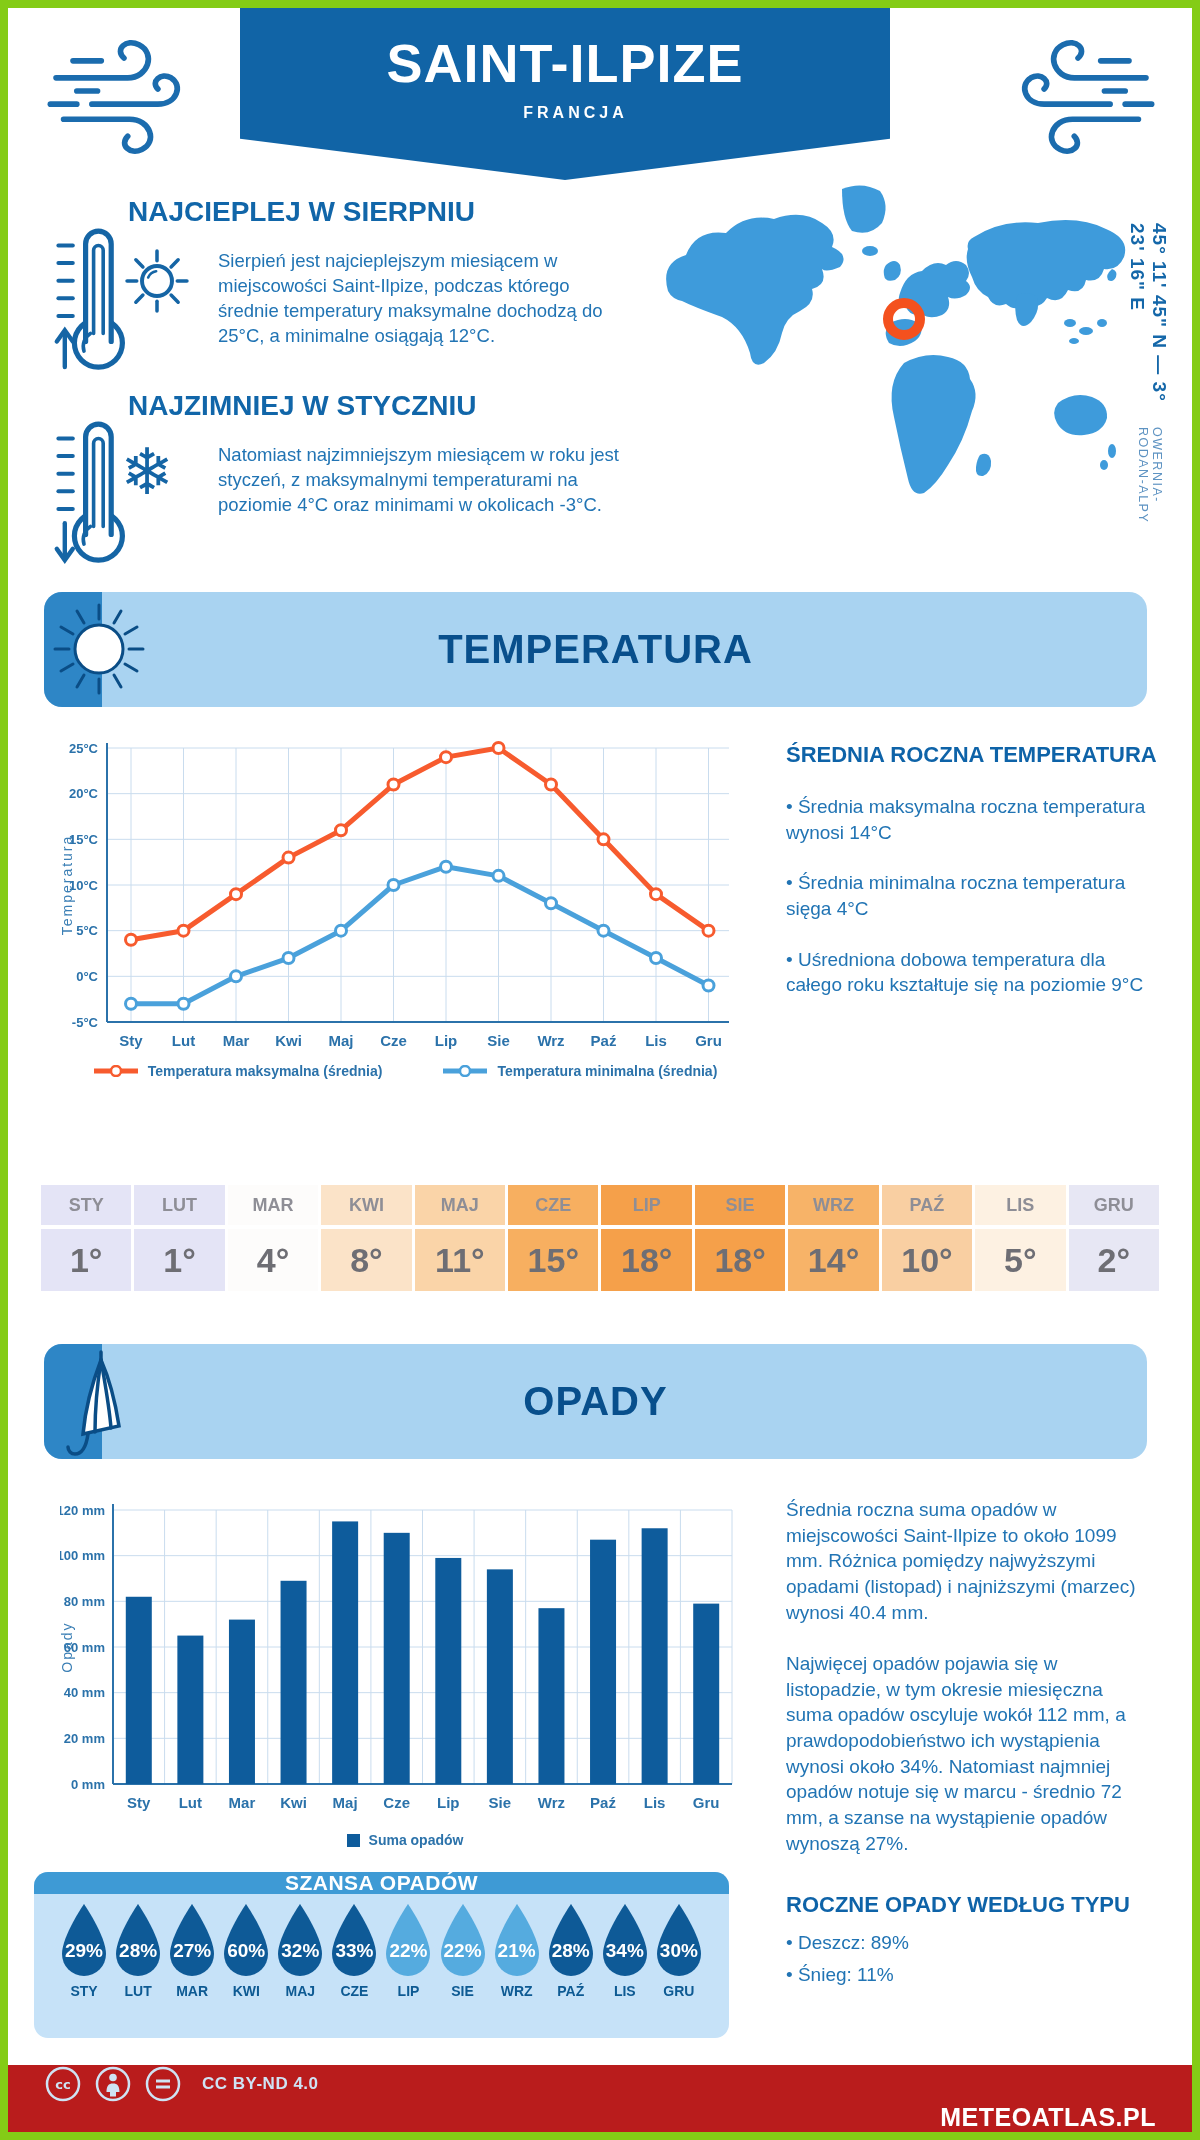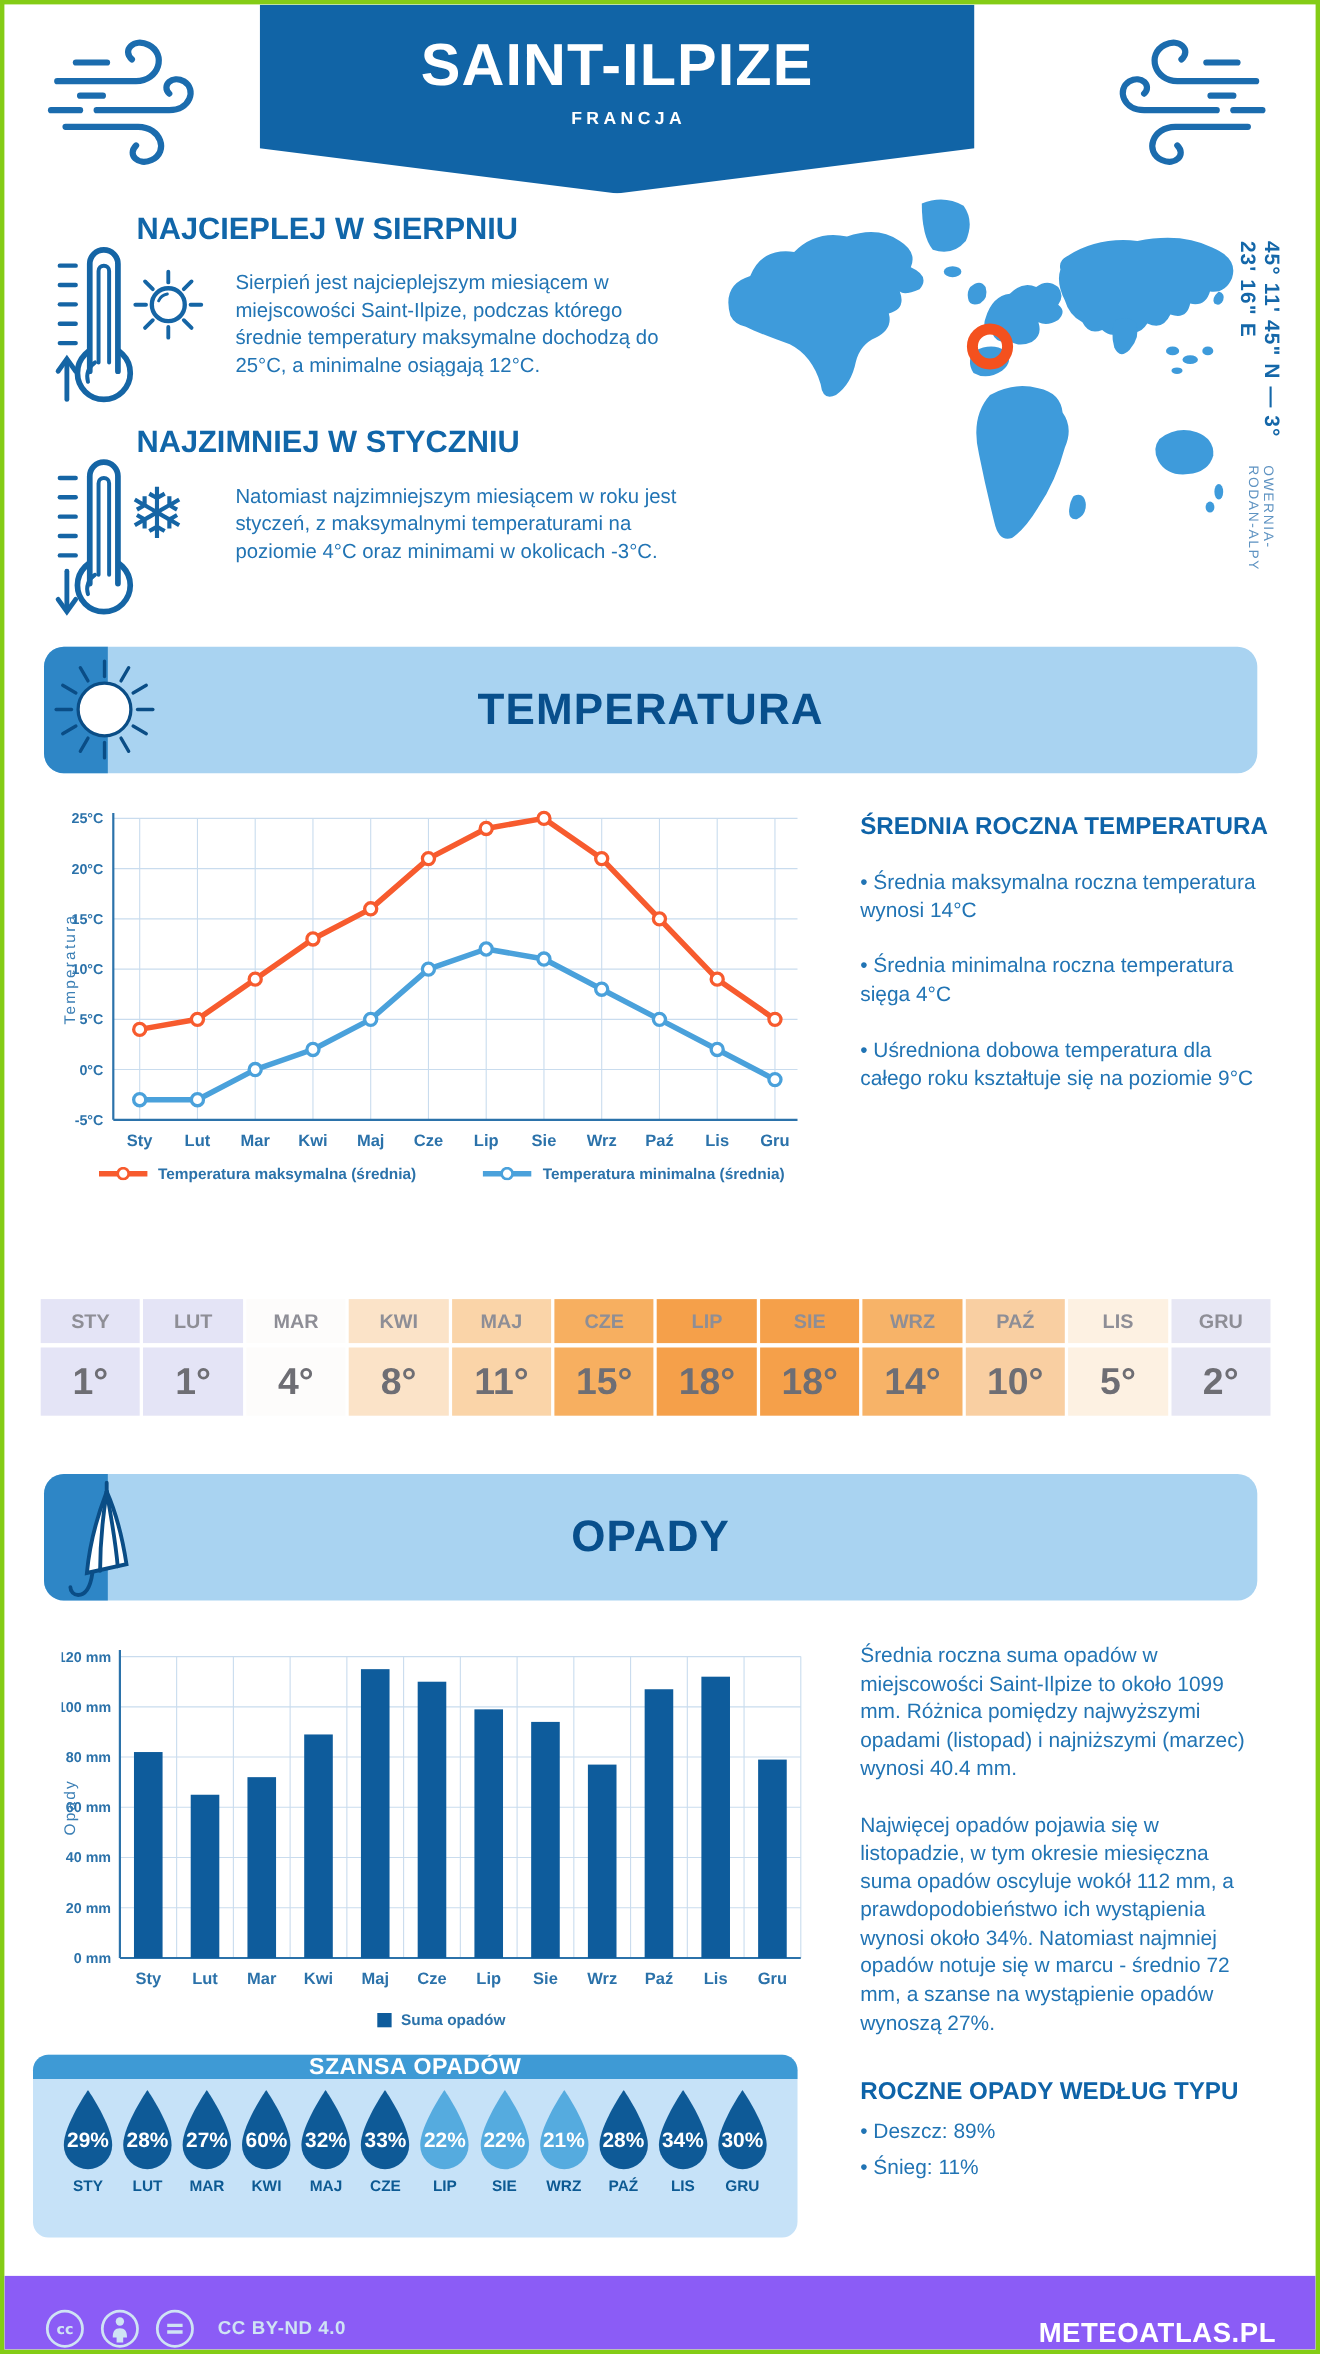--- a/index.html
+++ b/index.html
@@ -1,17 +1,17 @@
 <!DOCTYPE html>
 <html><head>
 <meta charset="utf-8">
 <style>
   html,body{margin:0;padding:0;background:#ffffff;}
   .page{position:relative;width:1200px;height:2140px;background:#fff;
-        border:4px solid #84cc16;box-sizing:border-box;overflow:hidden;
+        border:8px solid #84cc16;box-sizing:border-box;overflow:hidden;
         font-family:"Liberation Sans",sans-serif;}
   .abs{position:absolute;}
 
   
   .banner{left:232px;top:0;width:650px;height:172px;background:#1164a6;
           clip-path:polygon(0 0,100% 0,100% 76%,50% 100%,0 76%);
           display:flex;flex-direction:column;align-items:center;color:#fff;}
   .banner h1{margin:24px 0 0 0;font-size:54px;letter-spacing:1px;font-weight:700;}
   .banner .sub{margin-top:10px;font-size:16px;letter-spacing:4px;font-weight:600;padding-left:21px;}
 
@@ -57,22 +57,22 @@
   
   .szansa{left:26px;top:1864px;width:695px;height:166px;background:#c6e2f8;border-radius:14px;}
   .szansa .shead{height:22px;background:#3e9ad5;border-radius:14px 14px 0 0;display:flex;
        align-items:center;justify-content:center;color:#fff;font-size:21px;font-weight:700;letter-spacing:0.5px;}
   .drops{display:flex;justify-content:space-between;padding:8px 24px 0 24px;}
   .drop{position:relative;width:52px;display:flex;flex-direction:column;align-items:center;}
   .drop .pct{position:absolute;top:38px;width:100%;text-align:center;color:#fff;font-size:19px;font-weight:700;}
   .drop .mon{margin-top:5px;font-size:14px;font-weight:700;color:#0d5a93;}
 
   
-  .footer{left:0;bottom:0;width:100%;height:67px;background:#8b5cf6;display:flex;
-          align-items:flex-end;padding:0 36px;box-sizing:border-box;}
+  .footer{left:0;bottom:0;width:100%;height:67px;background:#b91c1c;display:flex;
+          align-items:flex-start;padding:0 36px;box-sizing:border-box;flex-direction:column;}
   .footer .lic{display:flex;align-items:center;gap:12px;}
   .footer .lictext{color:#cfe3f4;font-size:17px;font-weight:700;letter-spacing:0.5px;margin-left:8px;}
   .footer .site{margin-left:auto;color:#ffffff;font-size:25px;font-weight:700;letter-spacing:0.5px;}
 </style>
 </head>
 <body>
 
 <div class="page">
 
   <svg class="abs windicon" style="left:19px;top:17px" viewBox="0 0 140 140" fill="none">

